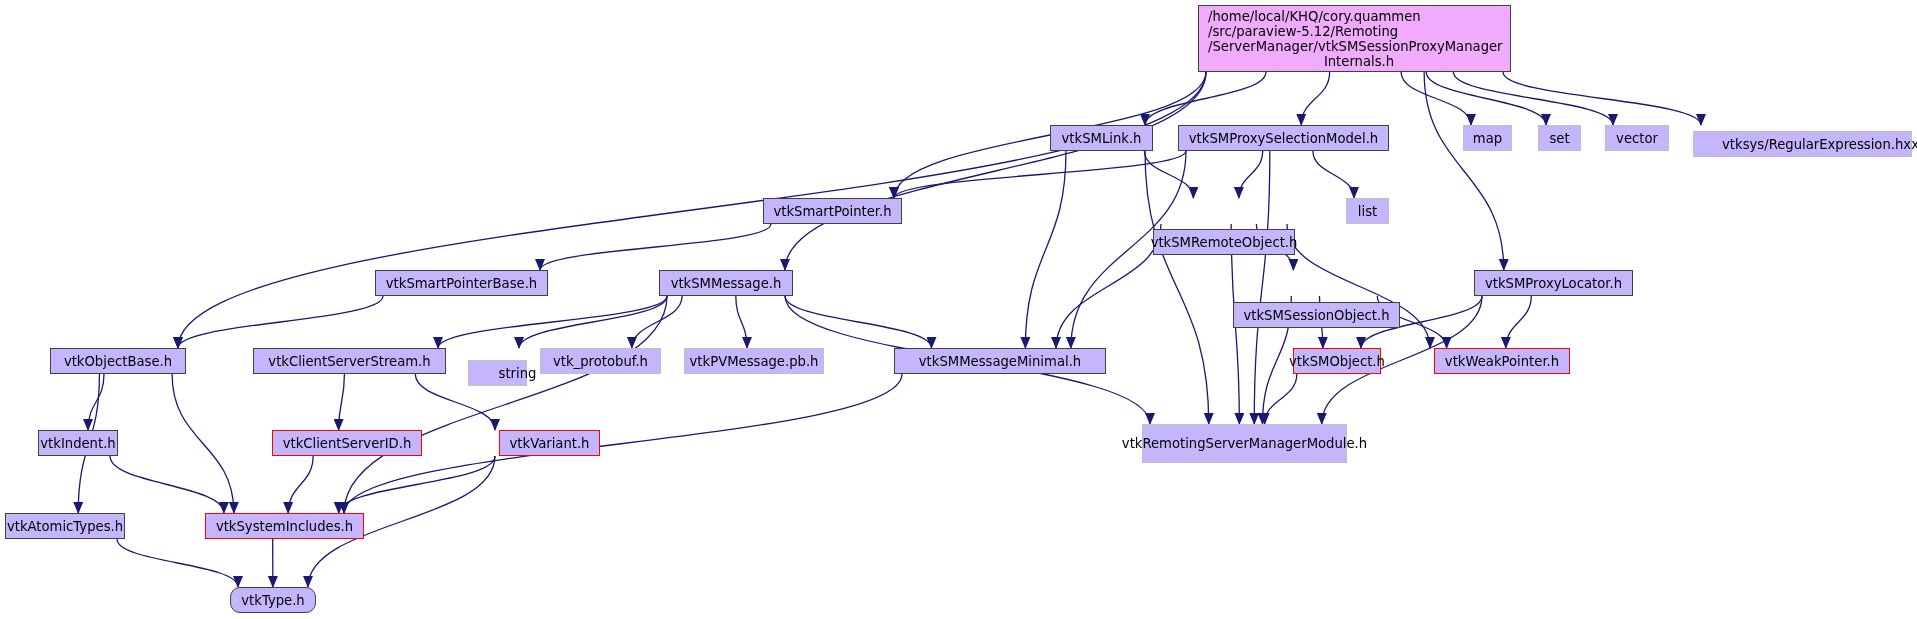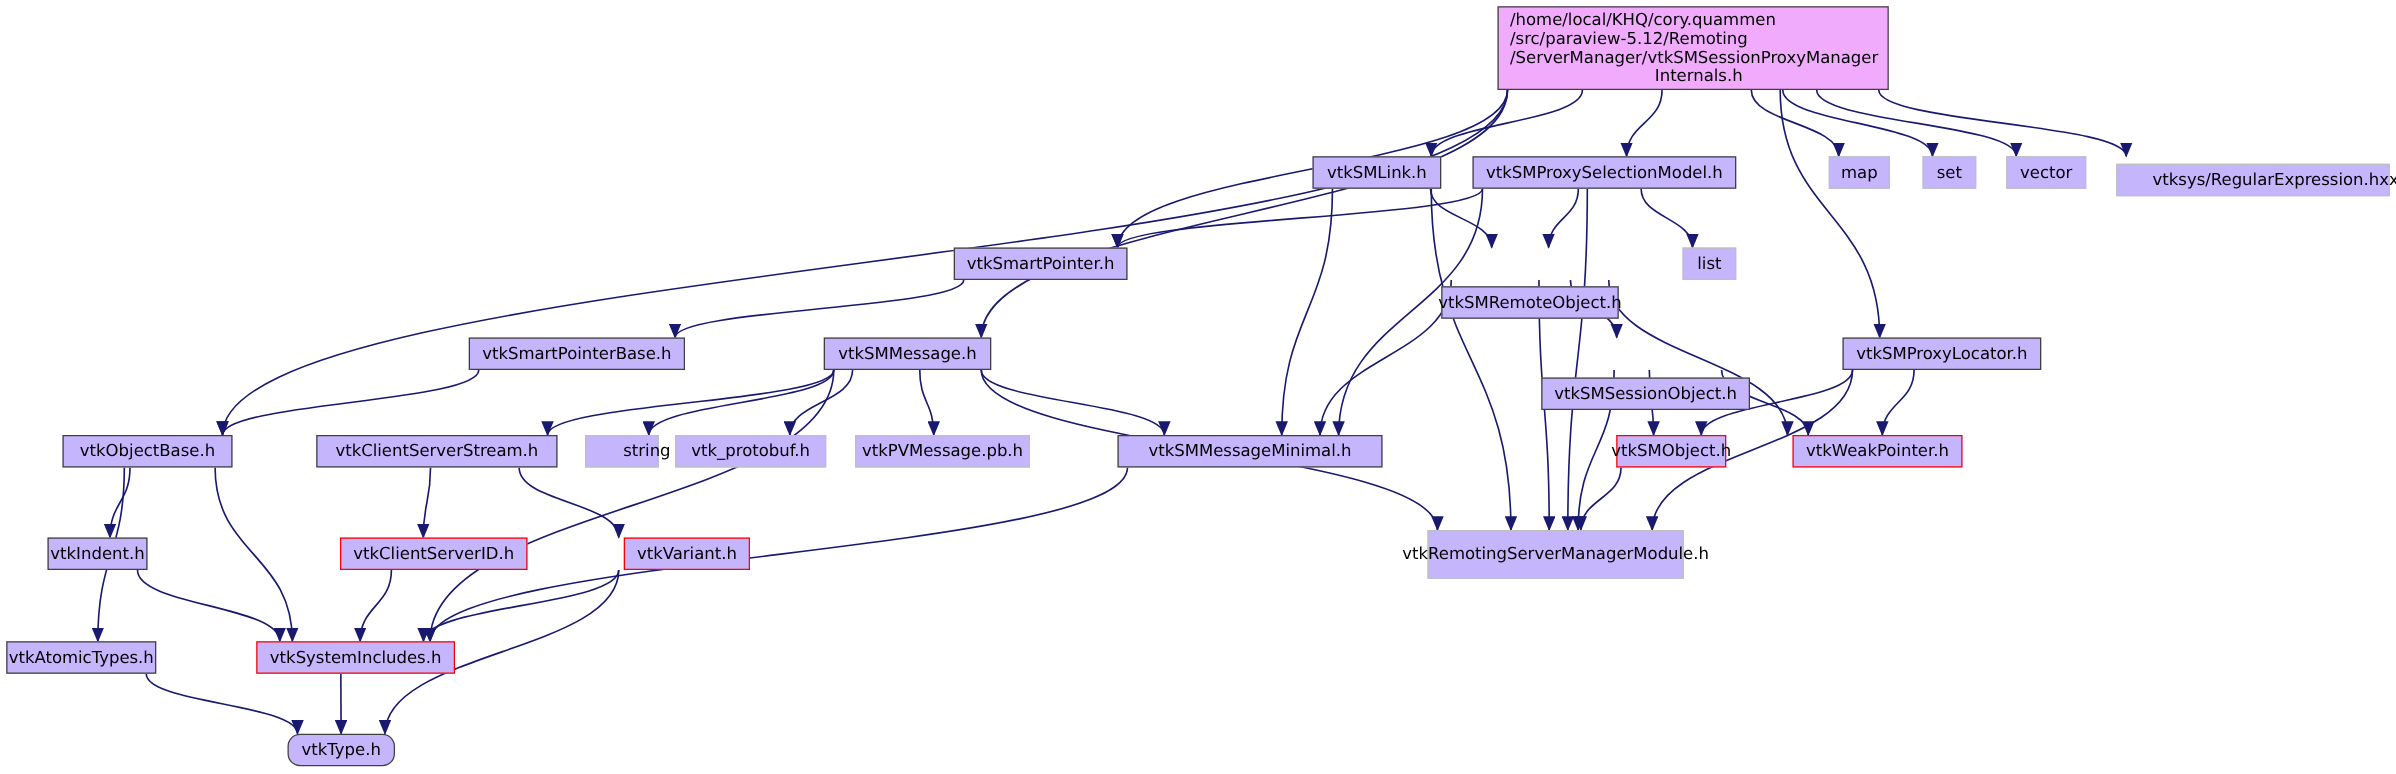--- a/index.html
+++ b/index.html
@@ -129,21 +129,21 @@
 <div class="node std" id="n-locator" style="left:1474px;top:270px;width:159px;height:26px;">
     <span>vtkSMProxyLocator.h</span>
   </div>
 
 <div class="node std" id="n-objbase" style="left:50px;top:348px;width:136px;height:26px;">
     <span>vtkObjectBase.h</span>
   </div>
 <div class="node std" id="n-csstream" style="left:253px;top:348px;width:193px;height:26px;">
     <span>vtkClientServerStream.h</span>
   </div>
-<div class="node ext" id="n-string" style="left:468px;top:348px;width:59px;height:26px;padding-left:40px;">
+<div class="node ext" id="n-string" style="left:468px;top:360px;width:59px;height:26px;padding-left:40px;">
     <span>string</span>
   </div>
 <div class="node ext" id="n-protobuf" style="left:540px;top:348px;width:121px;height:26px;">
     <span>vtk_protobuf.h</span>
   </div>
 <div class="node ext" id="n-pvmsg" style="left:684px;top:348px;width:140px;height:26px;">
     <span>vtkPVMessage.pb.h</span>
   </div>
 <div class="node std" id="n-msgmin" style="left:894px;top:348px;width:212px;height:26px;">
     <span>vtkSMMessageMinimal.h</span>

